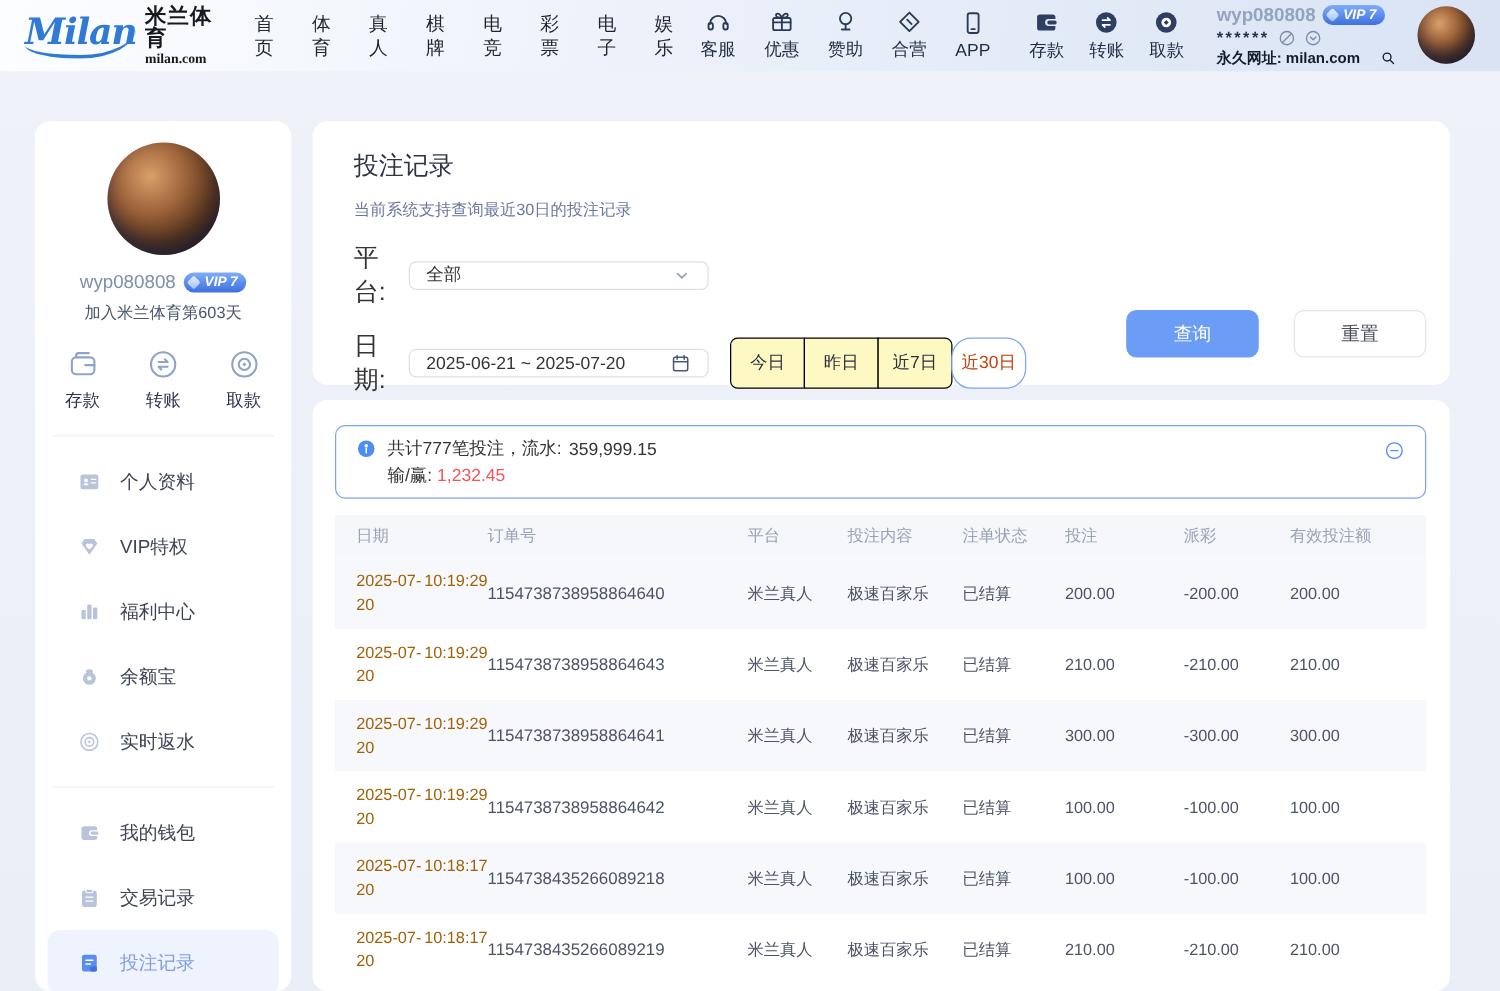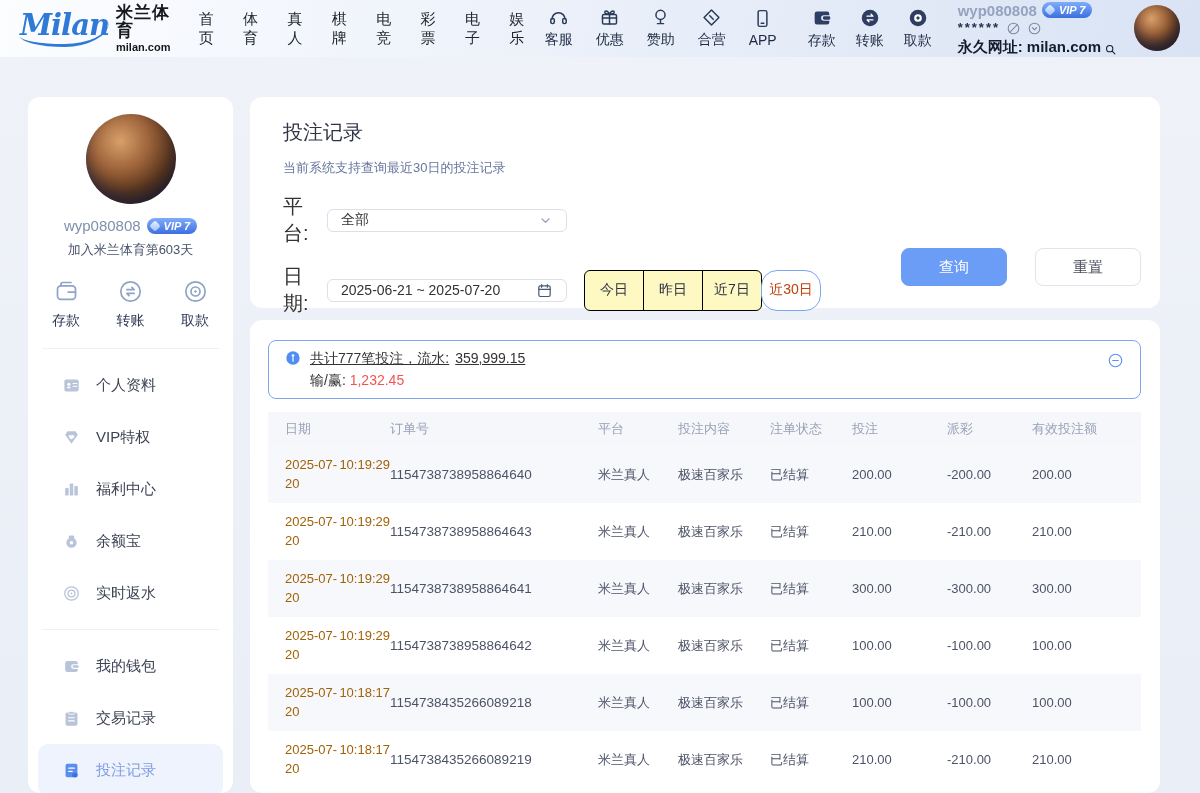--- a/index.html
+++ b/index.html
@@ -17,21 +17,21 @@
     background:linear-gradient(100deg,#fcfdff 0%,#ecf1fa 45%,#d9e3f4 100%);
     display:flex; align-items:center; padding:0 20px;
   }
   .logo { display:flex; align-items:center; gap:7px; cursor:pointer; }
   .logo-wordmark {
     font-family:"DejaVu Serif","Liberation Serif",serif;
     font-style:italic; font-weight:bold; font-size:29px; color:#2e7ad6;
     letter-spacing:-1px; line-height:1; padding-bottom:4px;
     border-bottom:3px solid #2e7ad6; border-radius:0 0 50% 50%/0 0 70% 30%;
   }
-  .logo-stack { display:flex; flex-direction:column; line-height:1.1; }
+  .logo-stack { display:flex; flex-direction:column; line-height:1.1;font-family:Liberation Serif, serif; }
   .logo-cn { font-size:17px; font-weight:bold; color:#15181f; letter-spacing:1px; }
   .logo-domain { font-size:11px; font-weight:bold; color:#15181f; }
   .main-nav { display:flex; gap:16px; margin-left:17px; }
   .main-nav a { font-size:15px; color:#1f242e; text-decoration:none; font-weight:500; cursor:pointer; }
   .top-right { margin-left:auto; display:flex; align-items:center; gap:9px; }
   .tb-item { display:flex; flex-direction:column; align-items:center; width:42px; cursor:pointer; color:#2b3a57; }
   .tb-item .lbl { font-size:14px; color:#1e2a42; margin-top:3px; white-space:nowrap; }
   .tb-item.dark { color:#2e3e63; }
   .wallet-group { display:flex; gap:6px; margin-left:8px; }
   .user-meta { margin-left:10px; line-height:1.3; white-space:nowrap; }
@@ -41,21 +41,21 @@
     background:linear-gradient(180deg,#7fadf9 0%,#3d6fe0 100%);
     color:#fff; font-size:11px; font-style:italic; font-weight:bold;
     display:flex; align-items:center; cursor:pointer;
   }
   .vip-badge::before {
     content:""; position:absolute; left:4px; top:4px; width:8px; height:8px;
     background:linear-gradient(135deg,#e8f1ff,#9cc0ff); transform:rotate(45deg); border-radius:2px;
   }
   .um-line2 { display:flex; align-items:center; gap:6px; font-size:13px; font-weight:bold; letter-spacing:2px; color:#20304e; }
   .um-line2 .mini { color:#7d8aa5; cursor:pointer; letter-spacing:0; }
-  .um-line3 { display:flex; align-items:flex-end; gap:3px; font-size:15px; font-weight:600; color:#141c2e; letter-spacing:0; }
+  .um-line3 { display:flex; align-items:center; gap:16px; font-size:12px; font-weight:600; color:#141c2e; letter-spacing:0; }
   .avatar {
     border-radius:50%; cursor:pointer;
     background:radial-gradient(circle at 38% 30%,#d9a06b 0%,#9c6239 35%,#54331d 62%,#20150c 88%);
     box-shadow:inset 0 -8px 12px rgba(20,30,80,.45);
   }
   .avatar.small { width:46px; height:46px; margin-left:8px; }
 
   
   .sidebar {
     position:absolute; left:28px; top:97px; width:205px; height:696px;
@@ -105,21 +105,21 @@
          display:flex; align-items:center; justify-content:center; }
   .btn-primary { background:#6c9df6; border:1px solid #6c9df6; color:#fff; }
   .btn-plain { background:#fff; border:1px solid #e1e4eb; color:#4a4f5e; }
 
   .card2 { left:250px; top:320px; width:910px; height:473px; overflow:hidden; }
   .summary {
     margin:20px 19px 0 18px; height:59px; border:1px solid #7ea4f1; border-radius:8px;
     position:relative; display:flex; flex-direction:column; justify-content:center; gap:4px;
     padding-left:16px; font-size:14px; color:#333;
   }
-  .sline1 { display:flex; align-items:flex-start; gap:9px;text-decoration:underline; }
+  .sline1 { display:flex; align-items:center; gap:9px; }
   .sline2 { margin-left:25px; }
   .red { color:#f25555; }
   .collapse-btn { position:absolute; right:16px; top:11px; color:#5b8ff2; cursor:pointer; background:none; border:none; padding:0; }
 
   .table { margin:13px 19px 0 18px; }
   .grid { display:grid; grid-template-columns:122px 208px 80px 92px 82px 95px 85px 1fr; align-items:center; }
   .grid > *:first-child { padding-left:17px; }
   .thead { background:#f5f7fb; height:34px; border-radius:2px; font-size:13px; color:#99a1b6; }
   .trow { min-height:57px; font-size:13px; color:#4c5366; }
   .trow:nth-child(even) { background:#f7f8fc; }

